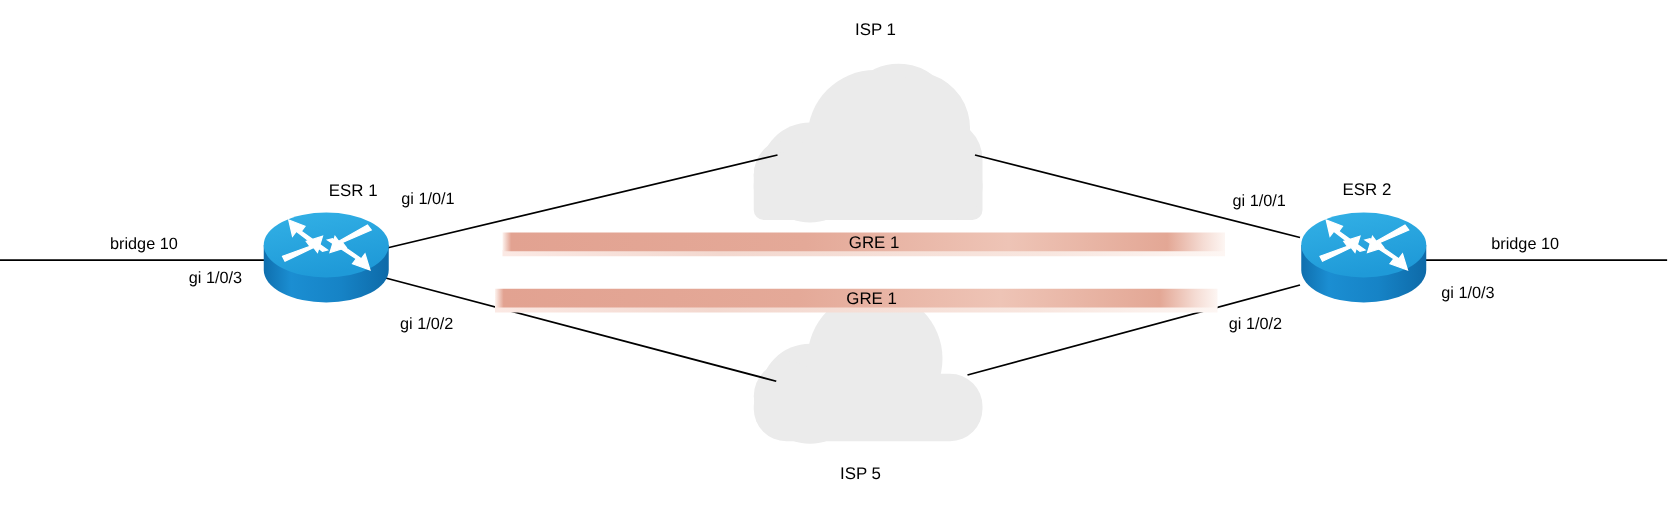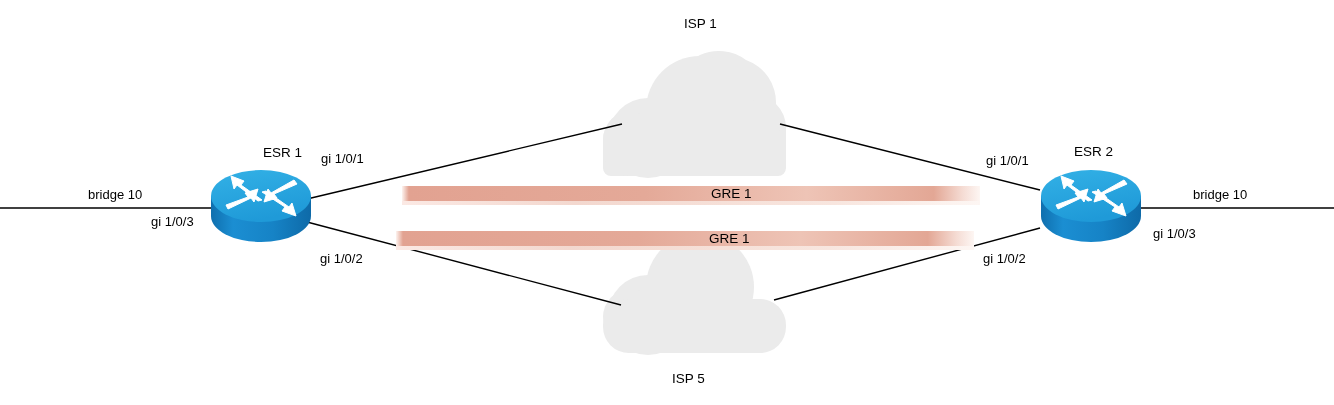--- a/index.html
+++ b/index.html
@@ -30,21 +30,20 @@
     font-size: 13px;
     color: #000000;
     white-space: nowrap;
     line-height: 1;
   }
   .node-title {
     font-size: 13.5px;
   }
   .tunnel-label {
     font-size: 13.5px;
-    margin-left: 32px;
   }
 </style>
 </head>
 <body>
 
 <div id="diagram-canvas">
 
   <svg id="diagram-svg" viewBox="0 0 1334 405">
     <defs>
       <linearGradient id="grad-router-top" x1="0" y1="0" x2="0.35" y2="1">

